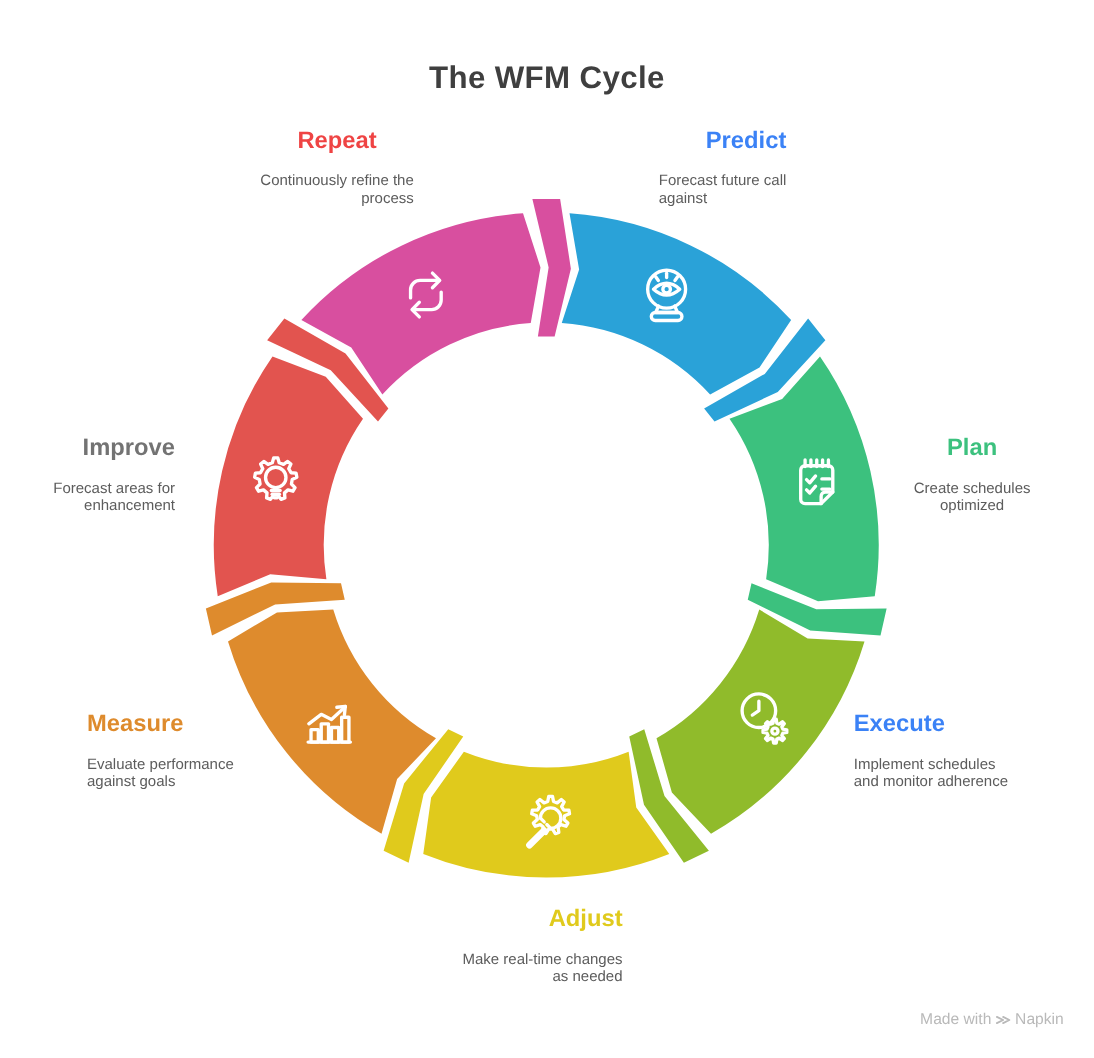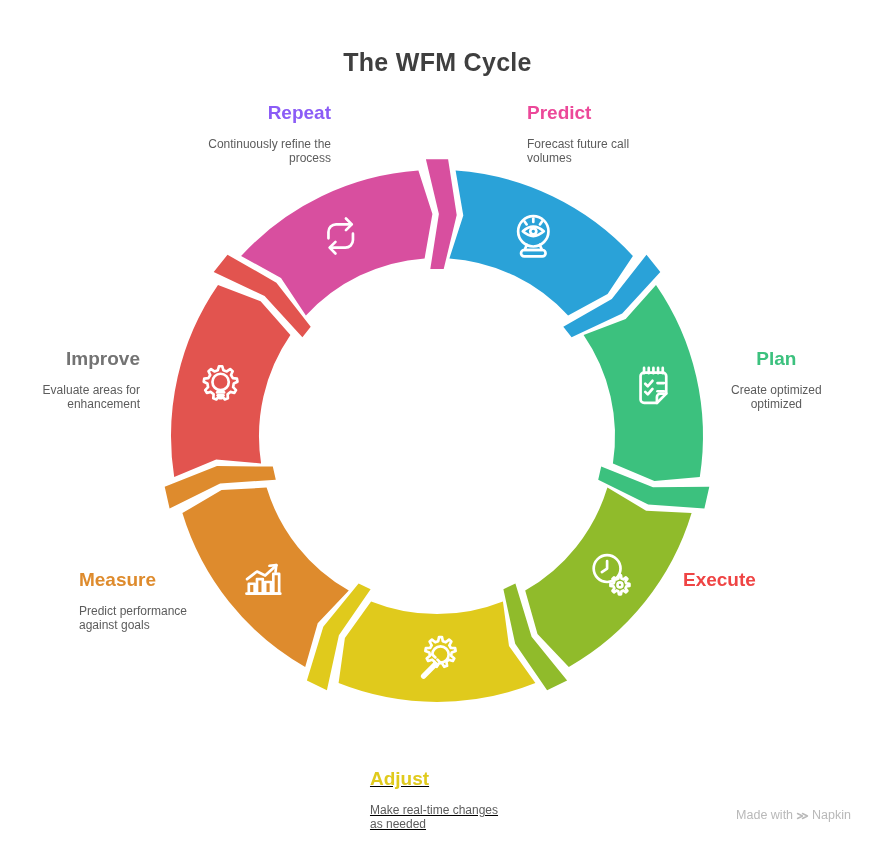--- a/index.html
+++ b/index.html
@@ -12,21 +12,21 @@
     font-size:25px;font-weight:700;color:#3f3f3f;letter-spacing:.3px;
   }
   #ring{position:absolute;left:0;top:0;}
   .stage-block{position:absolute;}
   .stage-label{font-size:19px;font-weight:700;margin-bottom:13px;}
   .stage-desc{font-size:12px;color:#5c5c5c;line-height:1.2;}
   .stage-desc span{display:block;}
   .pos-predict{left:527px;top:102px;text-align:left;}
   .pos-plan{left:731px;top:348px;text-align:center;}
   .pos-execute{left:683px;top:569px;text-align:left;}
-  .pos-adjust{left:434px;top:768px;transform:translateX(-50%);text-align:left;white-space:nowrap;text-decoration:underline;}
+  .pos-adjust{left:434px;top:725px;transform:translateX(-50%);text-align:right;white-space:nowrap;}
   .pos-measure{right:688px;top:569px;text-align:left;white-space:nowrap;}
   .pos-improve{right:735px;top:348px;text-align:right;white-space:nowrap;}
   .pos-repeat{right:544px;top:102px;text-align:right;white-space:nowrap;}
   .footer{
     position:absolute;right:24px;top:808px;display:flex;align-items:center;gap:3px;
     color:#b9b9b9;font-size:12.5px;text-align:right;
   }
 </style>
 </head>
 <body>
@@ -104,65 +104,69 @@
       <path d="M425.9 159.2L448.1 159.2L456.7 214.9L443.7 269.1L430.3 269.1L438.9 214.0Z" fill="#d84f9f"></path>
       <g transform="translate(312.7 208.0) scale(1.1667)" fill="none" stroke="#fff" stroke-width="2.3" stroke-linecap="round" stroke-linejoin="round">
         <path d="M13.5 26v-5.5a6.5 6.5 0 0 1 6.5-6.5h13"></path>
         <path d="M28.5 9l5 5-5 5"></path>
         <path d="M34.5 22v5.5a6.5 6.5 0 0 1-6.5 6.5h-13"></path>
         <path d="M19.5 29l-5 5 5 5"></path>
       </g>
     </svg>
 
   <div class="stage-block pos-predict">
-    <div class="stage-label" style="color: #ec4899;">Predict</div>
+    <div class="stage-label" style="color: #3b82f6; text-align: right;">Predict</div>
     <div class="stage-desc">
       <span>Forecast future call</span>
-      <span>volumes</span>
+      <span>against</span>
     </div>
   </div>
 
   <div class="stage-block pos-plan">
     <div class="stage-label" style="color: rgb(60, 193, 126);">Plan</div>
     <div class="stage-desc">
-      <span>Create optimized</span>
+      <span>Create schedules</span>
       <span>optimized</span>
     </div>
   </div>
 
   <div class="stage-block pos-execute">
-    <div class="stage-label" style="color: #ef4444;">Execute</div>
+    <div class="stage-label" style="color: #3b82f6;">Execute</div>
+    <div class="stage-desc">
+      <span>Implement schedules</span>
+      <span>and monitor adherence</span>
+    </div>
   </div>
 
   <div class="stage-block pos-adjust">
     <div class="stage-label" style="color: rgb(224, 202, 28);">Adjust</div>
     <div class="stage-desc">
       <span>Make real-time changes</span>
       <span>as needed</span>
     </div>
   </div>
 
   <div class="stage-block pos-measure">
     <div class="stage-label" style="color: rgb(222, 139, 45);">Measure</div>
     <div class="stage-desc">
-      <span>Predict performance</span>
+      <span>Evaluate performance</span>
       <span>against goals</span>
     </div>
   </div>
 
   <div class="stage-block pos-improve">
     <div class="stage-label" style="color: #737373;">Improve</div>
     <div class="stage-desc">
-      <span>Evaluate areas for</span>
+      <span>Forecast areas for</span>
       <span>enhancement</span>
     </div>
   </div>
 
   <div class="stage-block pos-repeat">
-    <div class="stage-label" style="color: #8b5cf6;">Repeat</div>
+    <div class="stage-label" style="color: #ef4444; text-align: center;">Repeat</div>
     <div class="stage-desc">
       <span>Continuously refine the</span>
       <span>process</span>
     </div>
   </div>
 
   <div class="footer">
     <span>Made with</span>
     <svg width="13" height="13" viewBox="0 0 13 13" fill="none" stroke="#b9b9b9" stroke-width="1.4" stroke-linecap="round" stroke-linejoin="round">
       <path d="M1.5 4.5l5 2.5-5 2.5"></path>

